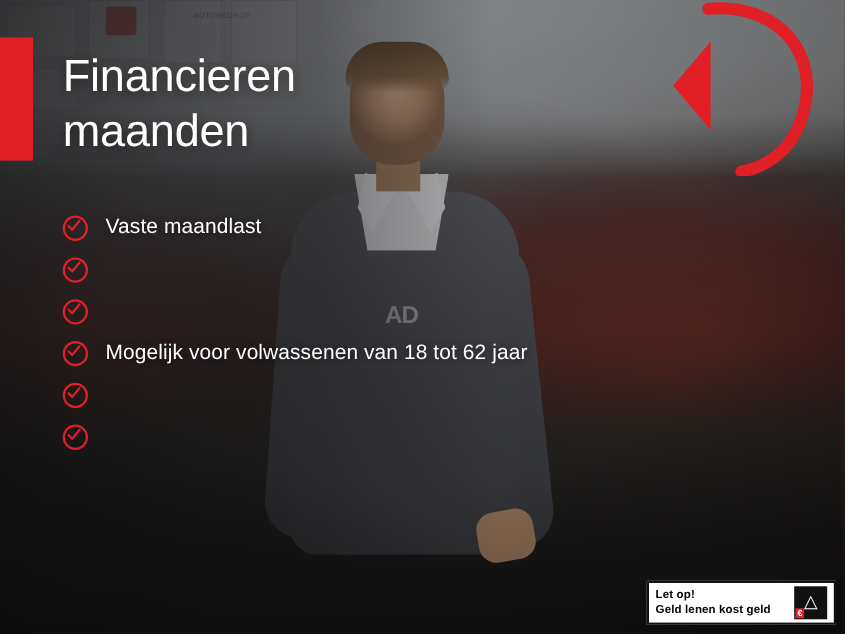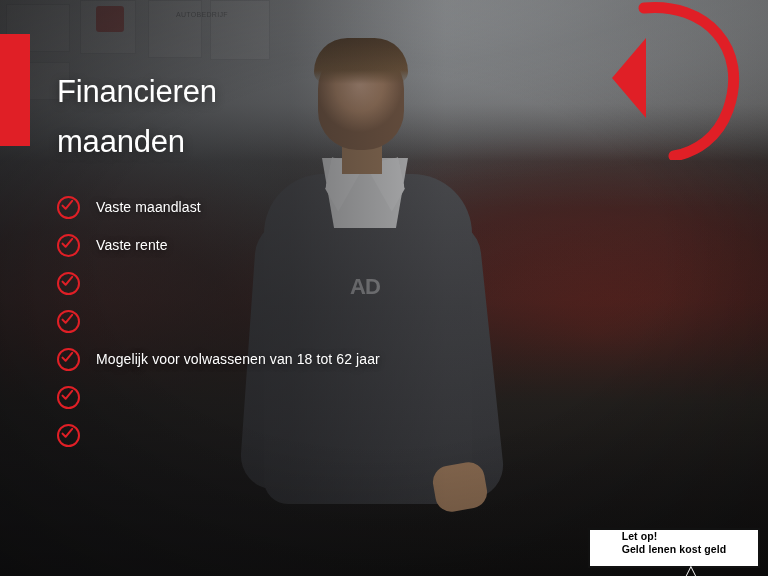--- a/index.html
+++ b/index.html
@@ -147,26 +147,25 @@
     position: absolute; right: 18px; top: 0px;
     width: 150px; height: 160px;
   }
   .red-swoosh svg { display: block; }
 
   
   .headline {
     position: absolute; left: 57px; top: 44px;
     width: 420px;
     color: #ffffff;
-    font-size: 31px;
+    font-size: 41px;
     line-height: 50px;
     font-weight: 400;
     letter-spacing: -0.2px;
     text-shadow: 0 2px 10px rgba(0,0,0,.45);
-    margin-top: 23px;
   }
 
   
   .bullets {
     position: absolute;
     left: 57px; top: 188px;
     width: 560px;
   }
   .bullet {
     display: flex;
@@ -177,40 +176,39 @@
     width: 19px; height: 19px;
     flex: 0 0 19px;
     border: 2px solid #e01f26;
     border-radius: 50%;
     position: relative;
     margin-right: 16px;
   }
   .bullet .check svg { position: absolute; left: 2px; top: 1px; }
   .bullet .txt {
     color: #ffffff;
-    font-size: 14px;
+    font-size: 19px;
     line-height: 20px;
     font-weight: 400;
     letter-spacing: .1px;
     text-shadow: 0 1px 6px rgba(0,0,0,.5);
     white-space: nowrap;
   }
 
   
   .warning {
     position: absolute;
     right: 8px; bottom: 8px;
     width: 172px; height: 40px;
     background: #ffffff;
     border: 2px solid #111111;
     display: flex;
     align-items: center;
     padding: 0 6px;
     box-sizing: border-box;
-    flex-direction: column;
   }
   .warning .wtext {
     flex: 1 1 auto;
     color: #000;
     font-size: 10.5px;
     line-height: 13px;
     font-weight: 700;
     letter-spacing: .1px;
   }
   .warning .wicon {
@@ -288,28 +286,20 @@
           </svg>
       </span>
       <span class="txt">Vaste maandlast</span>
     </div>
     <div class="bullet">
       <span class="check">
         <svg width="13" height="13" viewBox="0 0 13 13">
             <path d="M1.5 6.6 L4.6 9.8 L11.2 1.8" fill="none" stroke="#e01f26" stroke-width="2" stroke-linecap="round" stroke-linejoin="round"></path>
           </svg>
       </span>
-      <span class="txt">Vaste rente</span>
-    </div>
-    <div class="bullet">
-      <span class="check">
-        <svg width="13" height="13" viewBox="0 0 13 13">
-            <path d="M1.5 6.6 L4.6 9.8 L11.2 1.8" fill="none" stroke="#e01f26" stroke-width="2" stroke-linecap="round" stroke-linejoin="round"></path>
-          </svg>
-      </span>
     </div>
     <div class="bullet">
       <span class="check">
         <svg width="13" height="13" viewBox="0 0 13 13">
             <path d="M1.5 6.6 L4.6 9.8 L11.2 1.8" fill="none" stroke="#e01f26" stroke-width="2" stroke-linecap="round" stroke-linejoin="round"></path>
           </svg>
       </span>
     </div>
     <div class="bullet">
       <span class="check">

